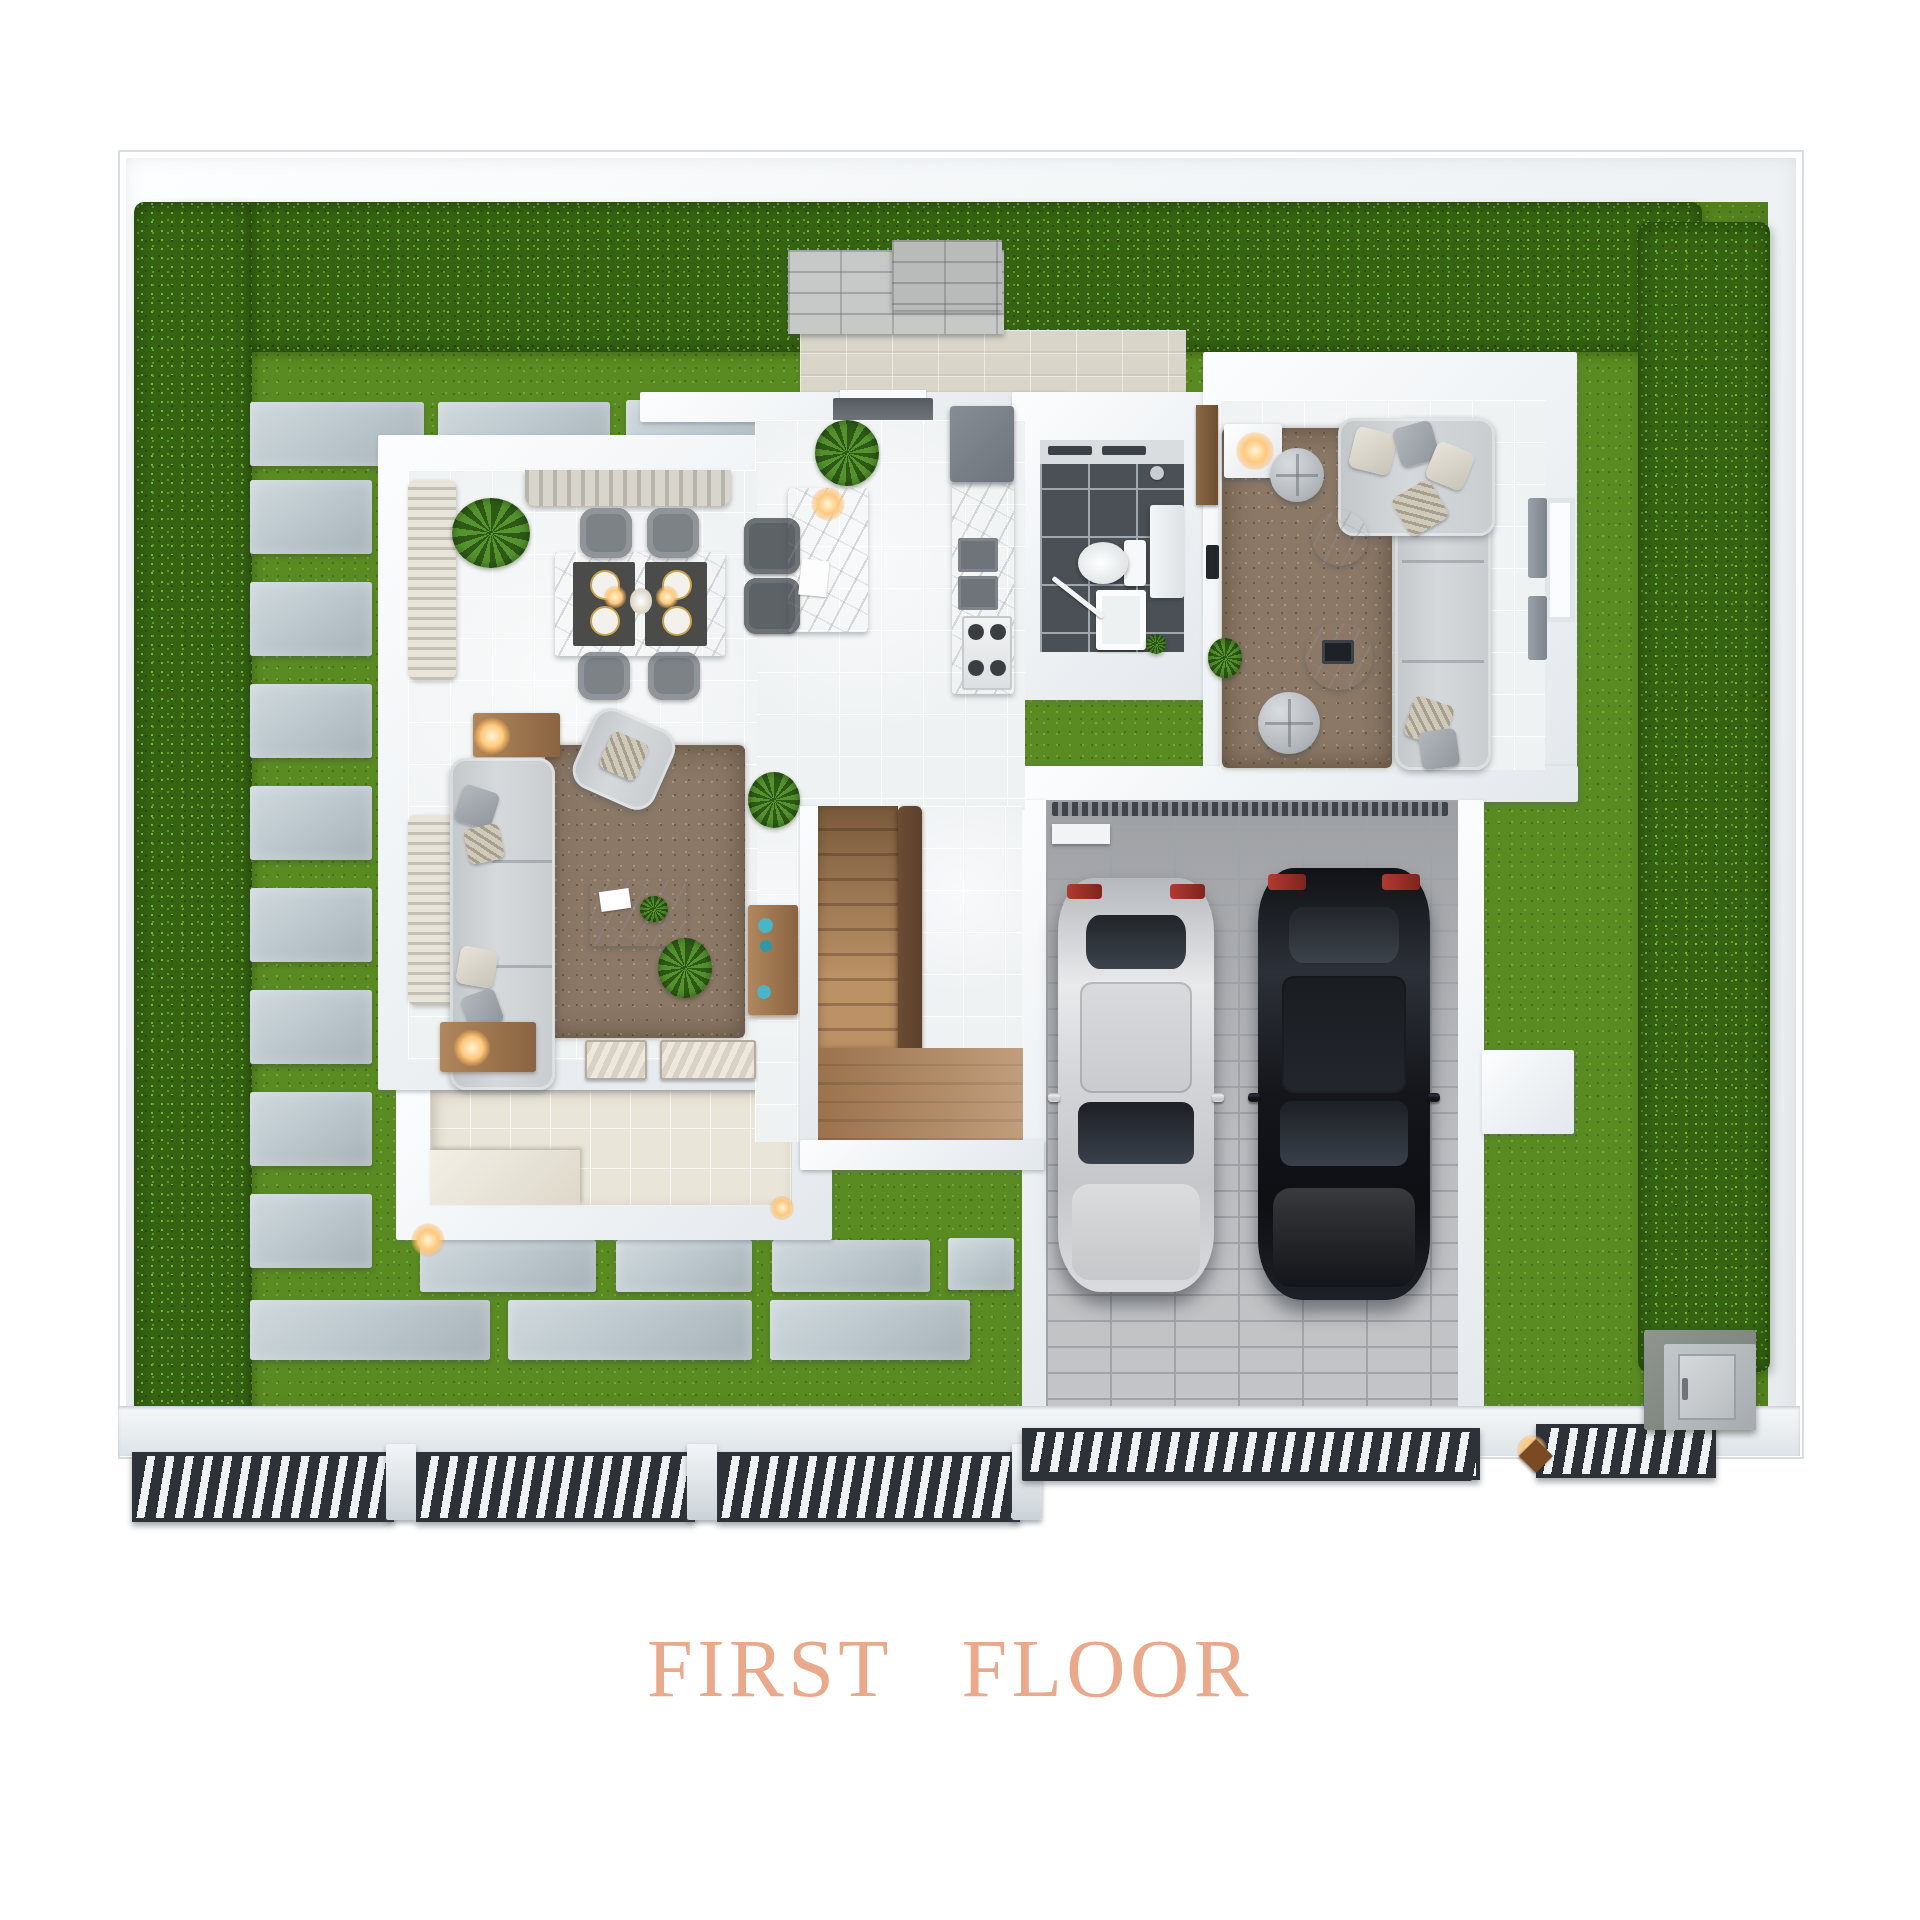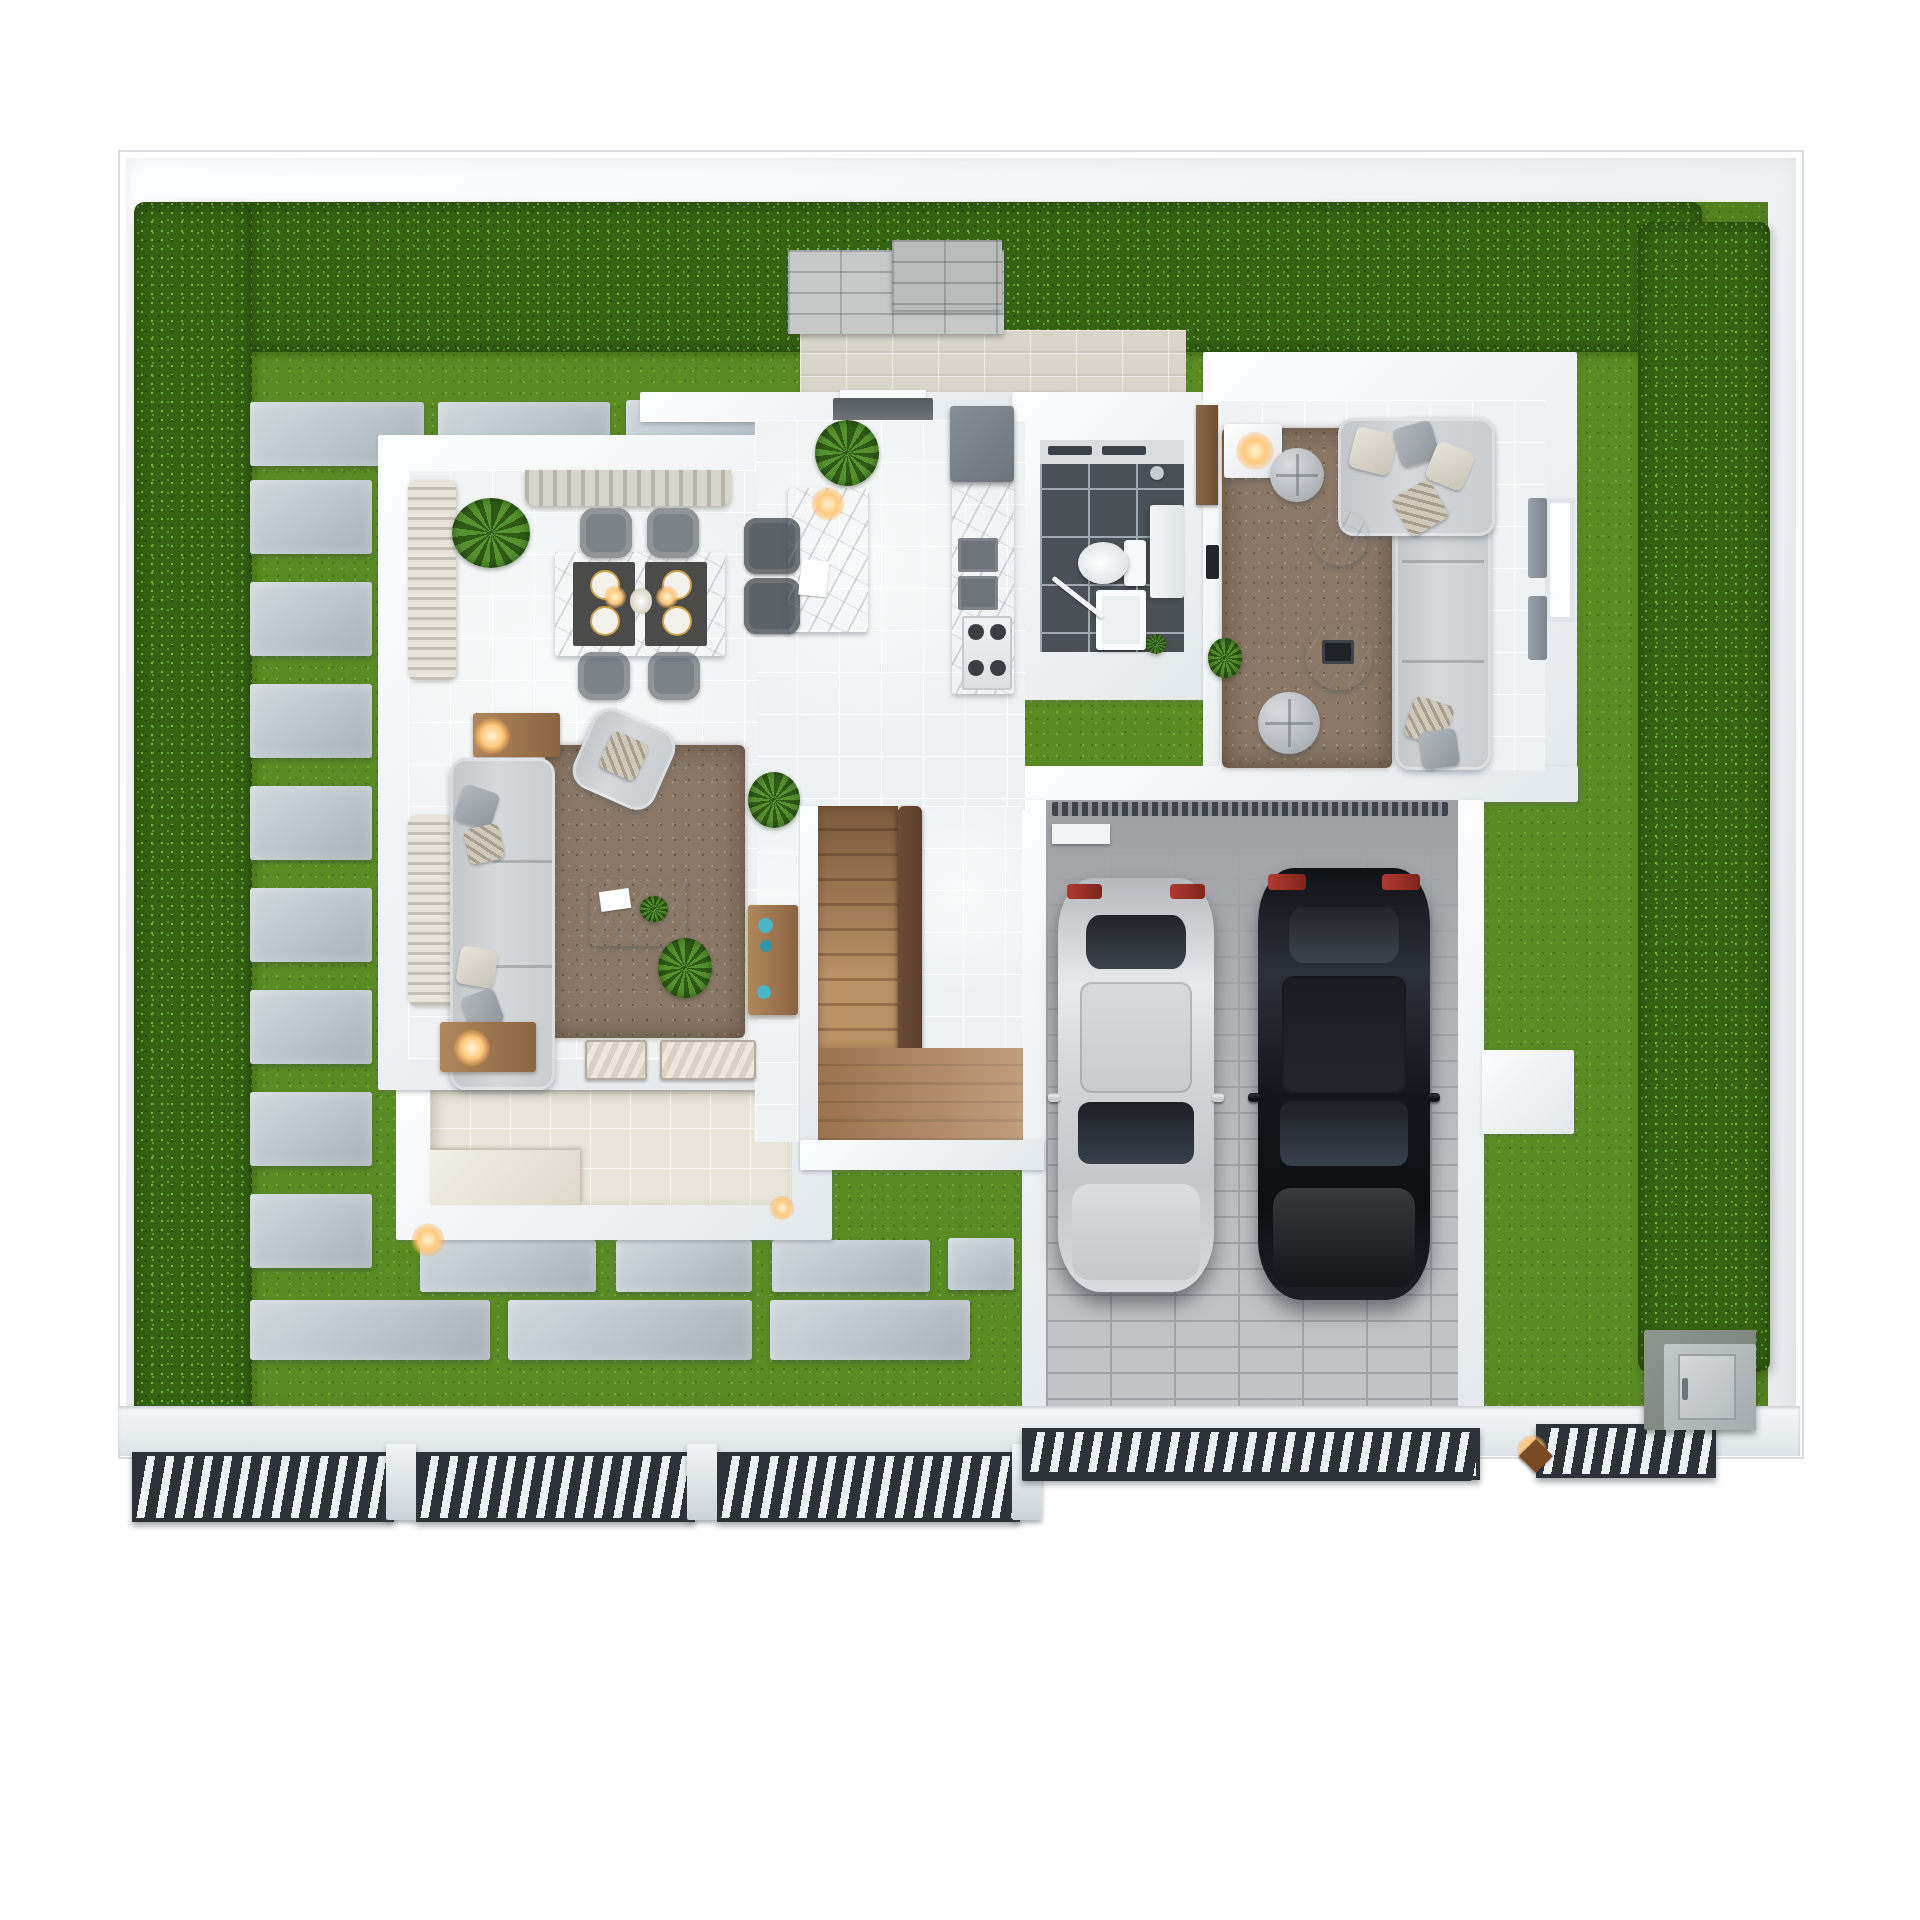--- a/index.html
+++ b/index.html
@@ -314,14 +314,15 @@
     <div class="abs" style="left:1022px;top:1472px;width:450px;height:9px;background:var(--fence-dark,#2d3238);border-radius:2px"></div>
     <div class="abs fencepanel" style="left:1536px;top:1424px;width:172px;height:46px"></div>
     <div class="abs glow" style="left:1512px;top:1430px;width:40px;height:40px"></div>
     <div class="abs" style="left:1524px;top:1444px;width:24px;height:24px;background:#7a4a22;transform:rotate(45deg);box-shadow:0 2px 3px rgba(0,0,0,.4)"></div>
 
     <div class="abs" style="left:1644px;top:1330px;width:112px;height:100px;background:linear-gradient(135deg,#8f968f,#767d78);border-radius:3px;box-shadow:0 4px 6px rgba(30,40,30,.45)"></div>
     <div class="abs" style="left:1664px;top:1344px;width:92px;height:86px;background:linear-gradient(135deg,#c2c7ca,#a5abae);border-radius:2px"></div>
     <div class="abs" style="left:1678px;top:1354px;width:58px;height:66px;background:linear-gradient(135deg,#d6dadd,#b7bcbf);box-shadow:inset 0 0 0 2px #9aa0a4"></div>
     <div class="abs" style="left:1682px;top:1378px;width:6px;height:22px;background:#6e7478;border-radius:2px"></div>
 
+    <div class="abs titletext" style="left:950px;top:1622px;transform:translateX(-50%)">FIRST FLOOR</div>
   </div>
 </div>
 
 </body></html>

